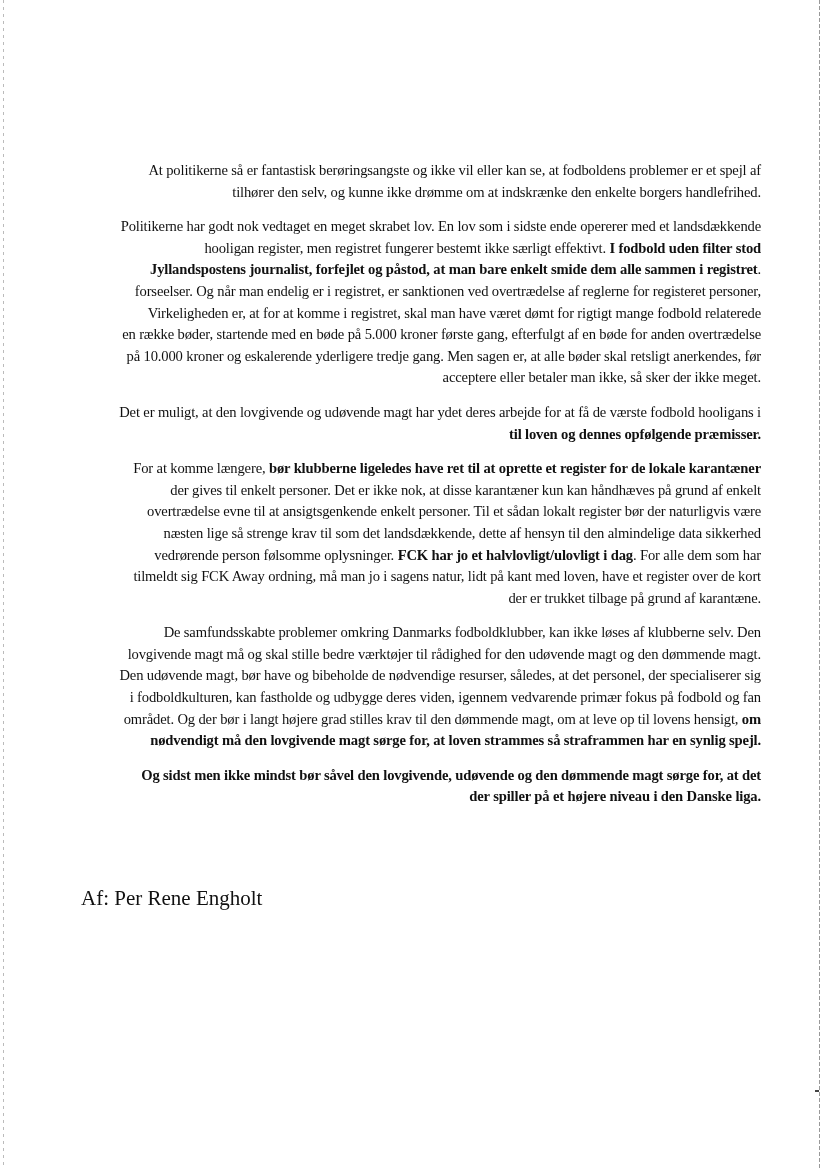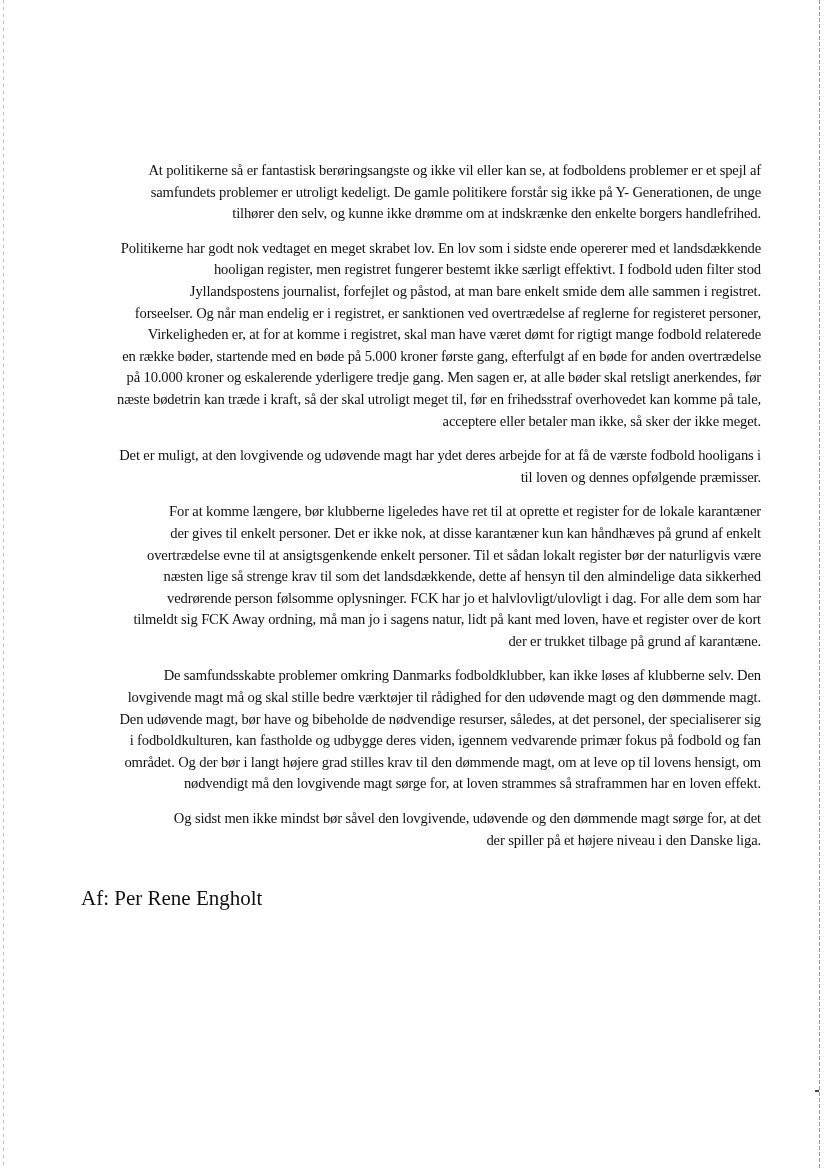--- a/index.html
+++ b/index.html
@@ -16,46 +16,44 @@
     background: repeating-linear-gradient(to bottom, #999 0 4px, transparent 4px 6px);
   }
   .scan-mark {
     position: absolute; left: 815px; top: 1090px; width: 4px; height: 2px; background: #444;
   }
   .page {
     position: absolute; left: 81px; top: 160px; width: 680px;
     font-size: 14.6px; line-height: 21.6px; letter-spacing: -0.15px;
   }
   .para { margin: 0 0 13px 0; }
-  .para b { font-weight: normal; }
+  .para b { font-weight: bold; }
   .line { display: block; white-space: nowrap; text-align: right; }
   .author { position: absolute; left: 81px; top: 886px; font-size: 21px; }
 </style>
 </head>
 <body>
 
 <div class="scan-edge-left"></div>
 <div class="scan-edge-right"></div>
 <div class="scan-mark"></div>
 
 <div class="page" id="page">
     <div class="para">
       <span class="line"><span>At politikerne så er fantastisk berøringsangste og ikke vil eller kan se, at fodboldens problemer er et spejl af</span></span>
-      <span class="line"><span>samfundets problemer er utroligt kedeligt. De gamle politikere forstår sig ikke på Y- Generationen, de unge</span></span>
       <span class="line"><span>tilhører den selv, og kunne ikke drømme om at indskrænke den enkelte borgers handlefrihed.</span></span>
     </div>
     <div class="para">
       <span class="line"><span>Politikerne har godt nok vedtaget en meget skrabet lov. En lov som i sidste ende opererer med et landsdækkende</span></span>
       <span class="line"><span>hooligan register, men registret fungerer bestemt ikke særligt effektivt. </span><b>I fodbold uden filter stod</b></span>
       <span class="line"><b>Jyllandspostens journalist, forfejlet og påstod, at man bare enkelt smide dem alle sammen i registret</b><span>.</span></span>
       <span class="line"><span>forseelser. Og når man endelig er i registret, er sanktionen ved overtrædelse af reglerne for registeret personer,</span></span>
       <span class="line"><span>Virkeligheden er, at for at komme i registret, skal man have været dømt for rigtigt mange fodbold relaterede</span></span>
       <span class="line"><span>en række bøder, startende med en bøde på 5.000 kroner første gang, efterfulgt af en bøde for anden overtrædelse</span></span>
       <span class="line"><span>på 10.000 kroner og eskalerende yderligere tredje gang. Men sagen er, at alle bøder skal retsligt anerkendes, før</span></span>
-      <span class="line"><span>næste bødetrin kan træde i kraft, så der skal utroligt meget til, før en frihedsstraf overhovedet kan komme på tale,</span></span>
       <span class="line"><span>acceptere eller betaler man ikke, så sker der ikke meget.</span></span>
     </div>
     <div class="para">
       <span class="line"><span>Det er muligt, at den lovgivende og udøvende magt har ydet deres arbejde for at få de værste fodbold hooligans i</span></span>
       <span class="line"><b>til loven og dennes opfølgende præmisser.</b></span>
     </div>
     <div class="para">
       <span class="line"><span>For at komme længere, </span><b>bør klubberne ligeledes have ret til at oprette et register for de lokale karantæner</b></span>
       <span class="line"><span>der gives til enkelt personer. Det er ikke nok, at disse karantæner kun kan håndhæves på grund af enkelt</span></span>
       <span class="line"><span>overtrædelse evne til at ansigtsgenkende enkelt personer. Til et sådan lokalt register bør der naturligvis være</span></span>
@@ -63,21 +61,21 @@
       <span class="line"><span>vedrørende person følsomme oplysninger. </span><b>FCK har jo et halvlovligt/ulovligt i dag</b><span>. For alle dem som har</span></span>
       <span class="line"><span>tilmeldt sig FCK Away ordning, må man jo i sagens natur, lidt på kant med loven, have et register over de kort</span></span>
       <span class="line"><span>der er trukket tilbage på grund af karantæne.</span></span>
     </div>
     <div class="para">
       <span class="line"><span>De samfundsskabte problemer omkring Danmarks fodboldklubber, kan ikke løses af klubberne selv. Den</span></span>
       <span class="line"><span>lovgivende magt må og skal stille bedre værktøjer til rådighed for den udøvende magt og den dømmende magt.</span></span>
       <span class="line"><span>Den udøvende magt, bør have og bibeholde de nødvendige resurser, således, at det personel, der specialiserer sig</span></span>
       <span class="line"><span>i fodboldkulturen, kan fastholde og udbygge deres viden, igennem vedvarende primær fokus på fodbold og fan</span></span>
       <span class="line"><span>området. Og der bør i langt højere grad stilles krav til den dømmende magt, om at leve op til lovens hensigt, </span><b>om</b></span>
-      <span class="line"><b>nødvendigt må den lovgivende magt sørge for, at loven strammes så straframmen har en loven effekt.</b></span>
+      <span class="line"><b>nødvendigt må den lovgivende magt sørge for, at loven strammes så straframmen har en synlig spejl.</b></span>
     </div>
     <div class="para">
       <span class="line"><b>Og sidst men ikke mindst bør såvel den lovgivende, udøvende og den dømmende magt sørge for, at det</b></span>
       <span class="line"><b>der spiller på et højere niveau i den Danske liga.</b></span>
     </div>
   </div>
 
 <div class="author">Af: Per Rene Engholt</div>
 
 </body></html>

